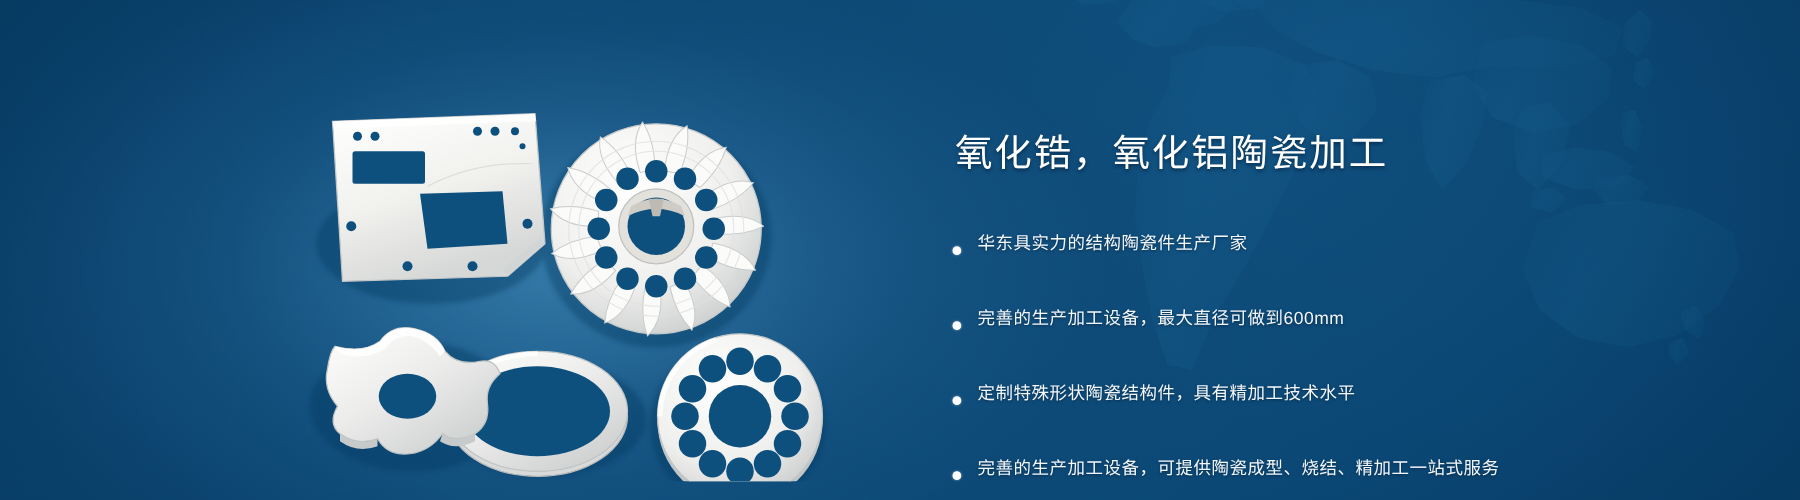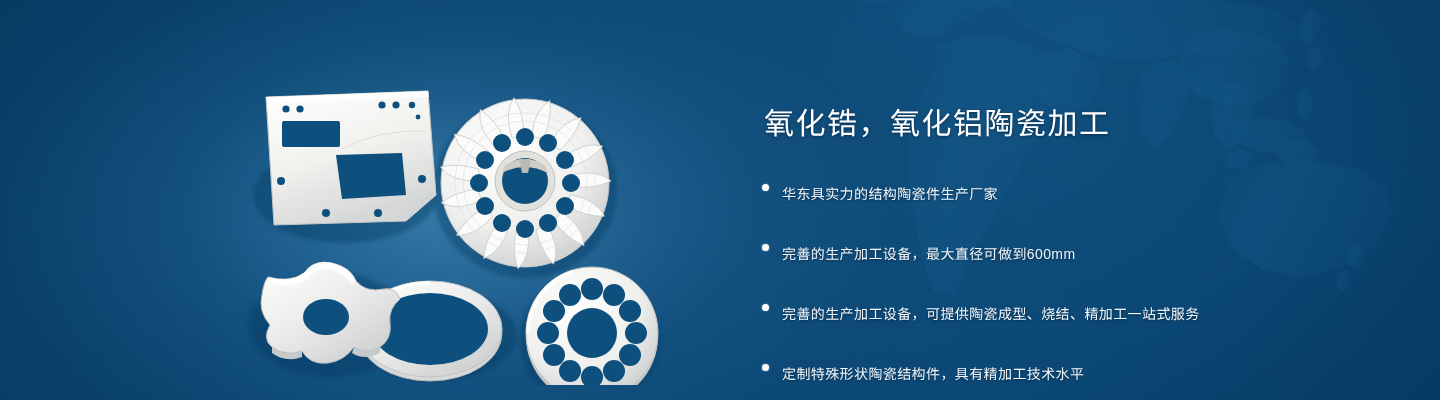--- a/index.html
+++ b/index.html
@@ -49,21 +49,21 @@
     font-size:30px;
     line-height:40px;
     letter-spacing:1.5px;
     font-weight:400;
     margin:0 0 22px 2px;
     text-shadow:0 1px 3px rgba(0,20,40,0.55);
     white-space:nowrap;
   }
   .bullets{list-style:none;margin:0;padding:0;}
   .bullet{
-    display:flex;align-items:flex-start;
+    display:flex;align-items:flex-end;
     margin-bottom:9px;
     margin-top:40px;
   }
   .bullet:last-child{margin-bottom:0;}
   .dot{
     width:7px;height:7px;border-radius:50%;
     background:#ffffff;flex:0 0 auto;margin-right:13px;
     box-shadow:0 0 2px rgba(255,255,255,0.5);
   }
   .btext{
@@ -325,22 +325,22 @@
       <li class="bullet">
         <span class="dot"></span>
         <span class="btext">华东具实力的结构陶瓷件生产厂家</span>
       </li>
       <li class="bullet">
         <span class="dot"></span>
         <span class="btext">完善的生产加工设备，最大直径可做到600mm</span>
       </li>
       <li class="bullet">
         <span class="dot"></span>
-        <span class="btext">完善的生产加工设备，可提供陶瓷成型、烧结、精加工一站式服务</span>
+        <span class="btext">定制特殊形状陶瓷结构件，具有精加工技术水平</span>
       </li>
       <li class="bullet">
         <span class="dot"></span>
-        <span class="btext">定制特殊形状陶瓷结构件，具有精加工技术水平</span>
+        <span class="btext">完善的生产加工设备，可提供陶瓷成型、烧结、精加工一站式服务</span>
       </li>
     </ul>
   </div>
 
 </div>
 
 </body></html>

